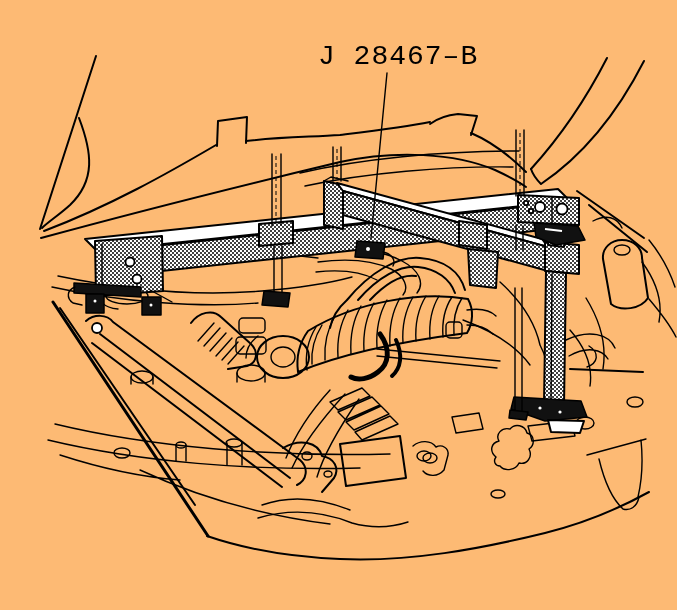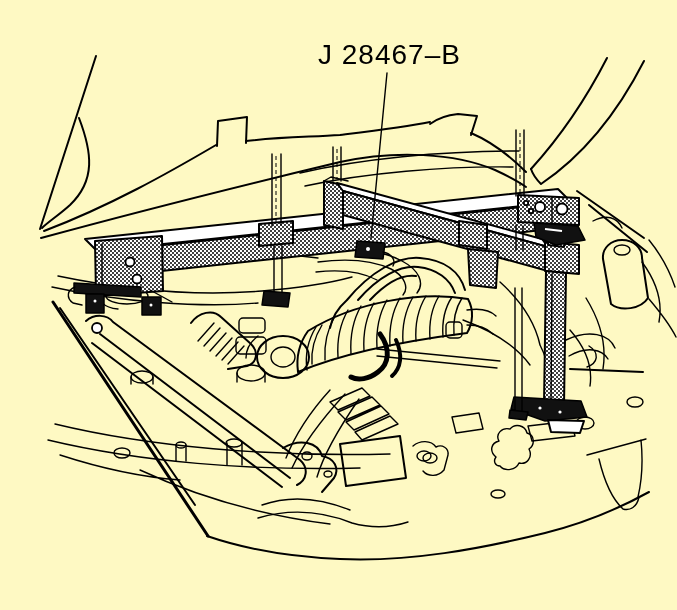--- a/index.html
+++ b/index.html
@@ -1,18 +1,18 @@
 <!DOCTYPE html>
 <html><head>
 <meta charset="utf-8">
 <style>
   html,body{margin:0;padding:0;background:#ffffff;}
   .figure-wrap{
-    width:677px;height:610px;position:relative;background:#fef9c3;
-    font-family:Liberation Sans, sans-serif;overflow:hidden;
+    width:677px;height:610px;position:relative;background:#fdba74;
+    font-family:Liberation Mono, monospace;overflow:hidden;
   }
   svg{display:block;}
   .ln{fill:none;stroke:#000;stroke-width:2;stroke-linecap:round;stroke-linejoin:round;}
   .thin{stroke-width:1.4;}
   .bold{stroke-width:3;}
   .stip{fill:url(#stip);stroke:#000;stroke-width:2;stroke-linejoin:round;}
   .white{fill:#fff;stroke:#000;stroke-width:2;stroke-linejoin:round;}
   .dark{fill:#111;stroke:#000;stroke-width:1.5;stroke-linejoin:round;}
   .hole{fill:#fff;stroke:#000;stroke-width:1.8;}
   .dash{fill:none;stroke:#000;stroke-width:1;stroke-dasharray:4 3;}

